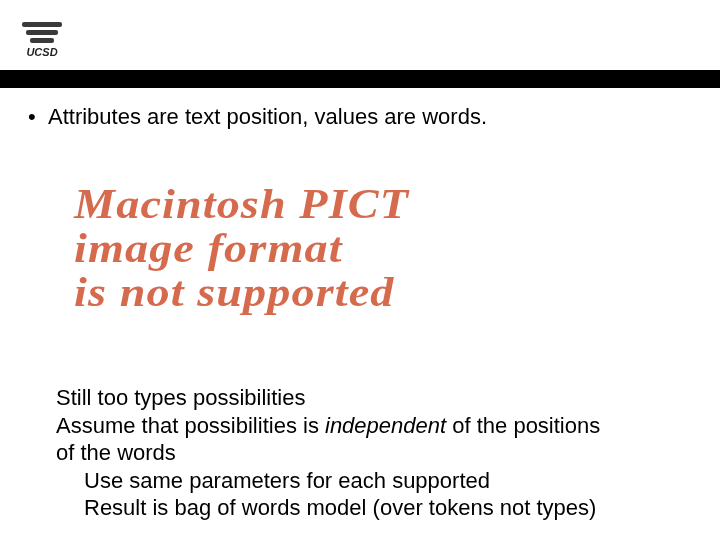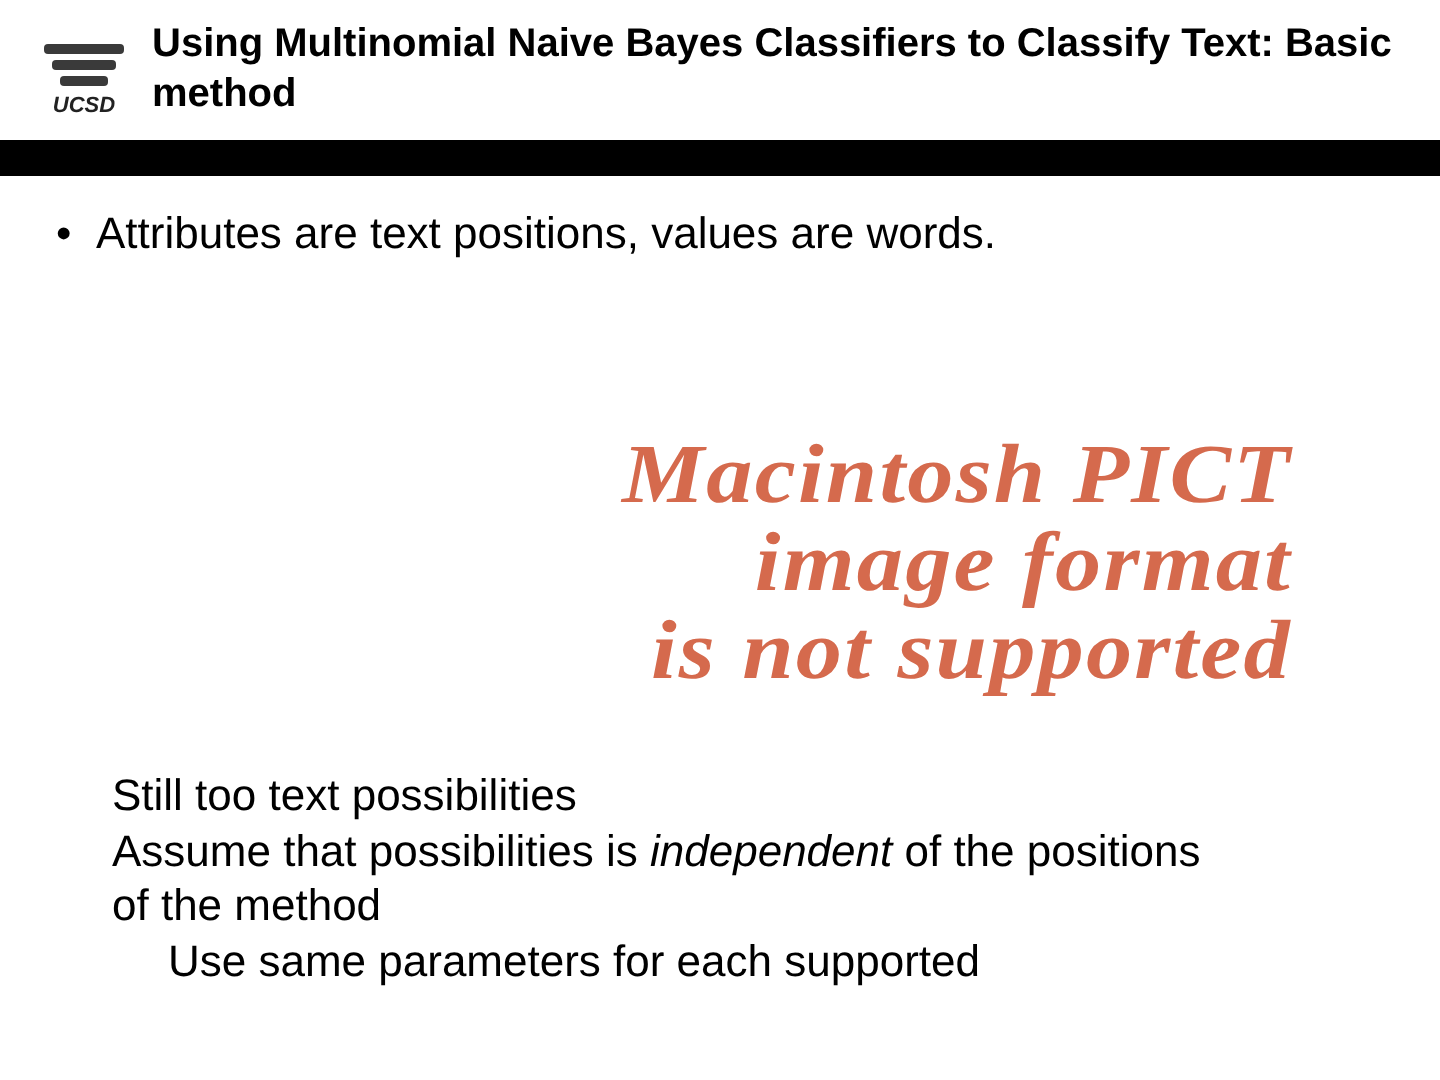--- a/index.html
+++ b/index.html
@@ -58,32 +58,31 @@
     flex: 0 0 20px;
     font-size: 22px;
     line-height: 1;
   }
   .pict-block {
     position: absolute;
     left: 50%;
     transform: translateX(-50%);
     top: 182px;
     width: 520px;
-    text-align: right;
+    text-align: left;
     font-family: Georgia, 'Times New Roman', serif;
     font-weight: bold;
     font-style: italic;
     font-size: 42px;
     line-height: 1.05;
     letter-spacing: 1px;
     color: #d15a3a;
     opacity: 0.9;
     filter: blur(0.3px);
     transform-origin: center;
-    margin-top: 34px;
   }
   .pict-block .line {
     transform: scaleX(1.1);
   }
   .body-block {
     position: absolute;
     left: 56px;
     right: 40px;
     top: 384px;
     font-size: 22px;
@@ -102,43 +101,40 @@
     <div class="logo">
       <svg viewBox="0 0 48 48" width="48" height="48">
         <g fill="#3a3a3a">
           <rect x="4" y="10" width="40" height="5" rx="2"></rect>
           <rect x="8" y="18" width="32" height="5" rx="2"></rect>
           <rect x="12" y="26" width="24" height="5" rx="2"></rect>
         </g>
         <text x="24" y="44" text-anchor="middle" font-family="Arial" font-size="11" font-weight="bold" fill="#222">UCSD</text>
       </svg>
     </div>
-    <div class="title">
-      <span>Using Multinomial Naive Bayes Classifiers to Classify Text: Basic</span><br>
-      <span>method</span>
-    </div>
   </div>
 
   <div class="black-bar"></div>
 
   <div class="content">
     <div class="bullet-row">
       <div class="bullet-dot">•</div>
-      <div>Attributes are text positions, values are words.</div>
+      <div>Attributes are text position, values are words.</div>
     </div>
   </div>
 
   <div class="pict-block">
     <div class="line">Macintosh PICT</div>
     <div class="line">image format</div>
     <div class="line">is not supported</div>
   </div>
 
   <div class="body-block">
-    <div>Still too text possibilities</div>
+    <div>Still too types possibilities</div>
     <div>
       <span>Assume that possibilities is </span><i>independent</i><span> of the positions</span>
     </div>
-    <div>of the method</div>
+    <div>of the words</div>
     <div class="indent">Use same parameters for each supported</div>
+    <div class="indent">Result is bag of words model (over tokens not types)</div>
   </div>
 
 </div>
 
 </body></html>

